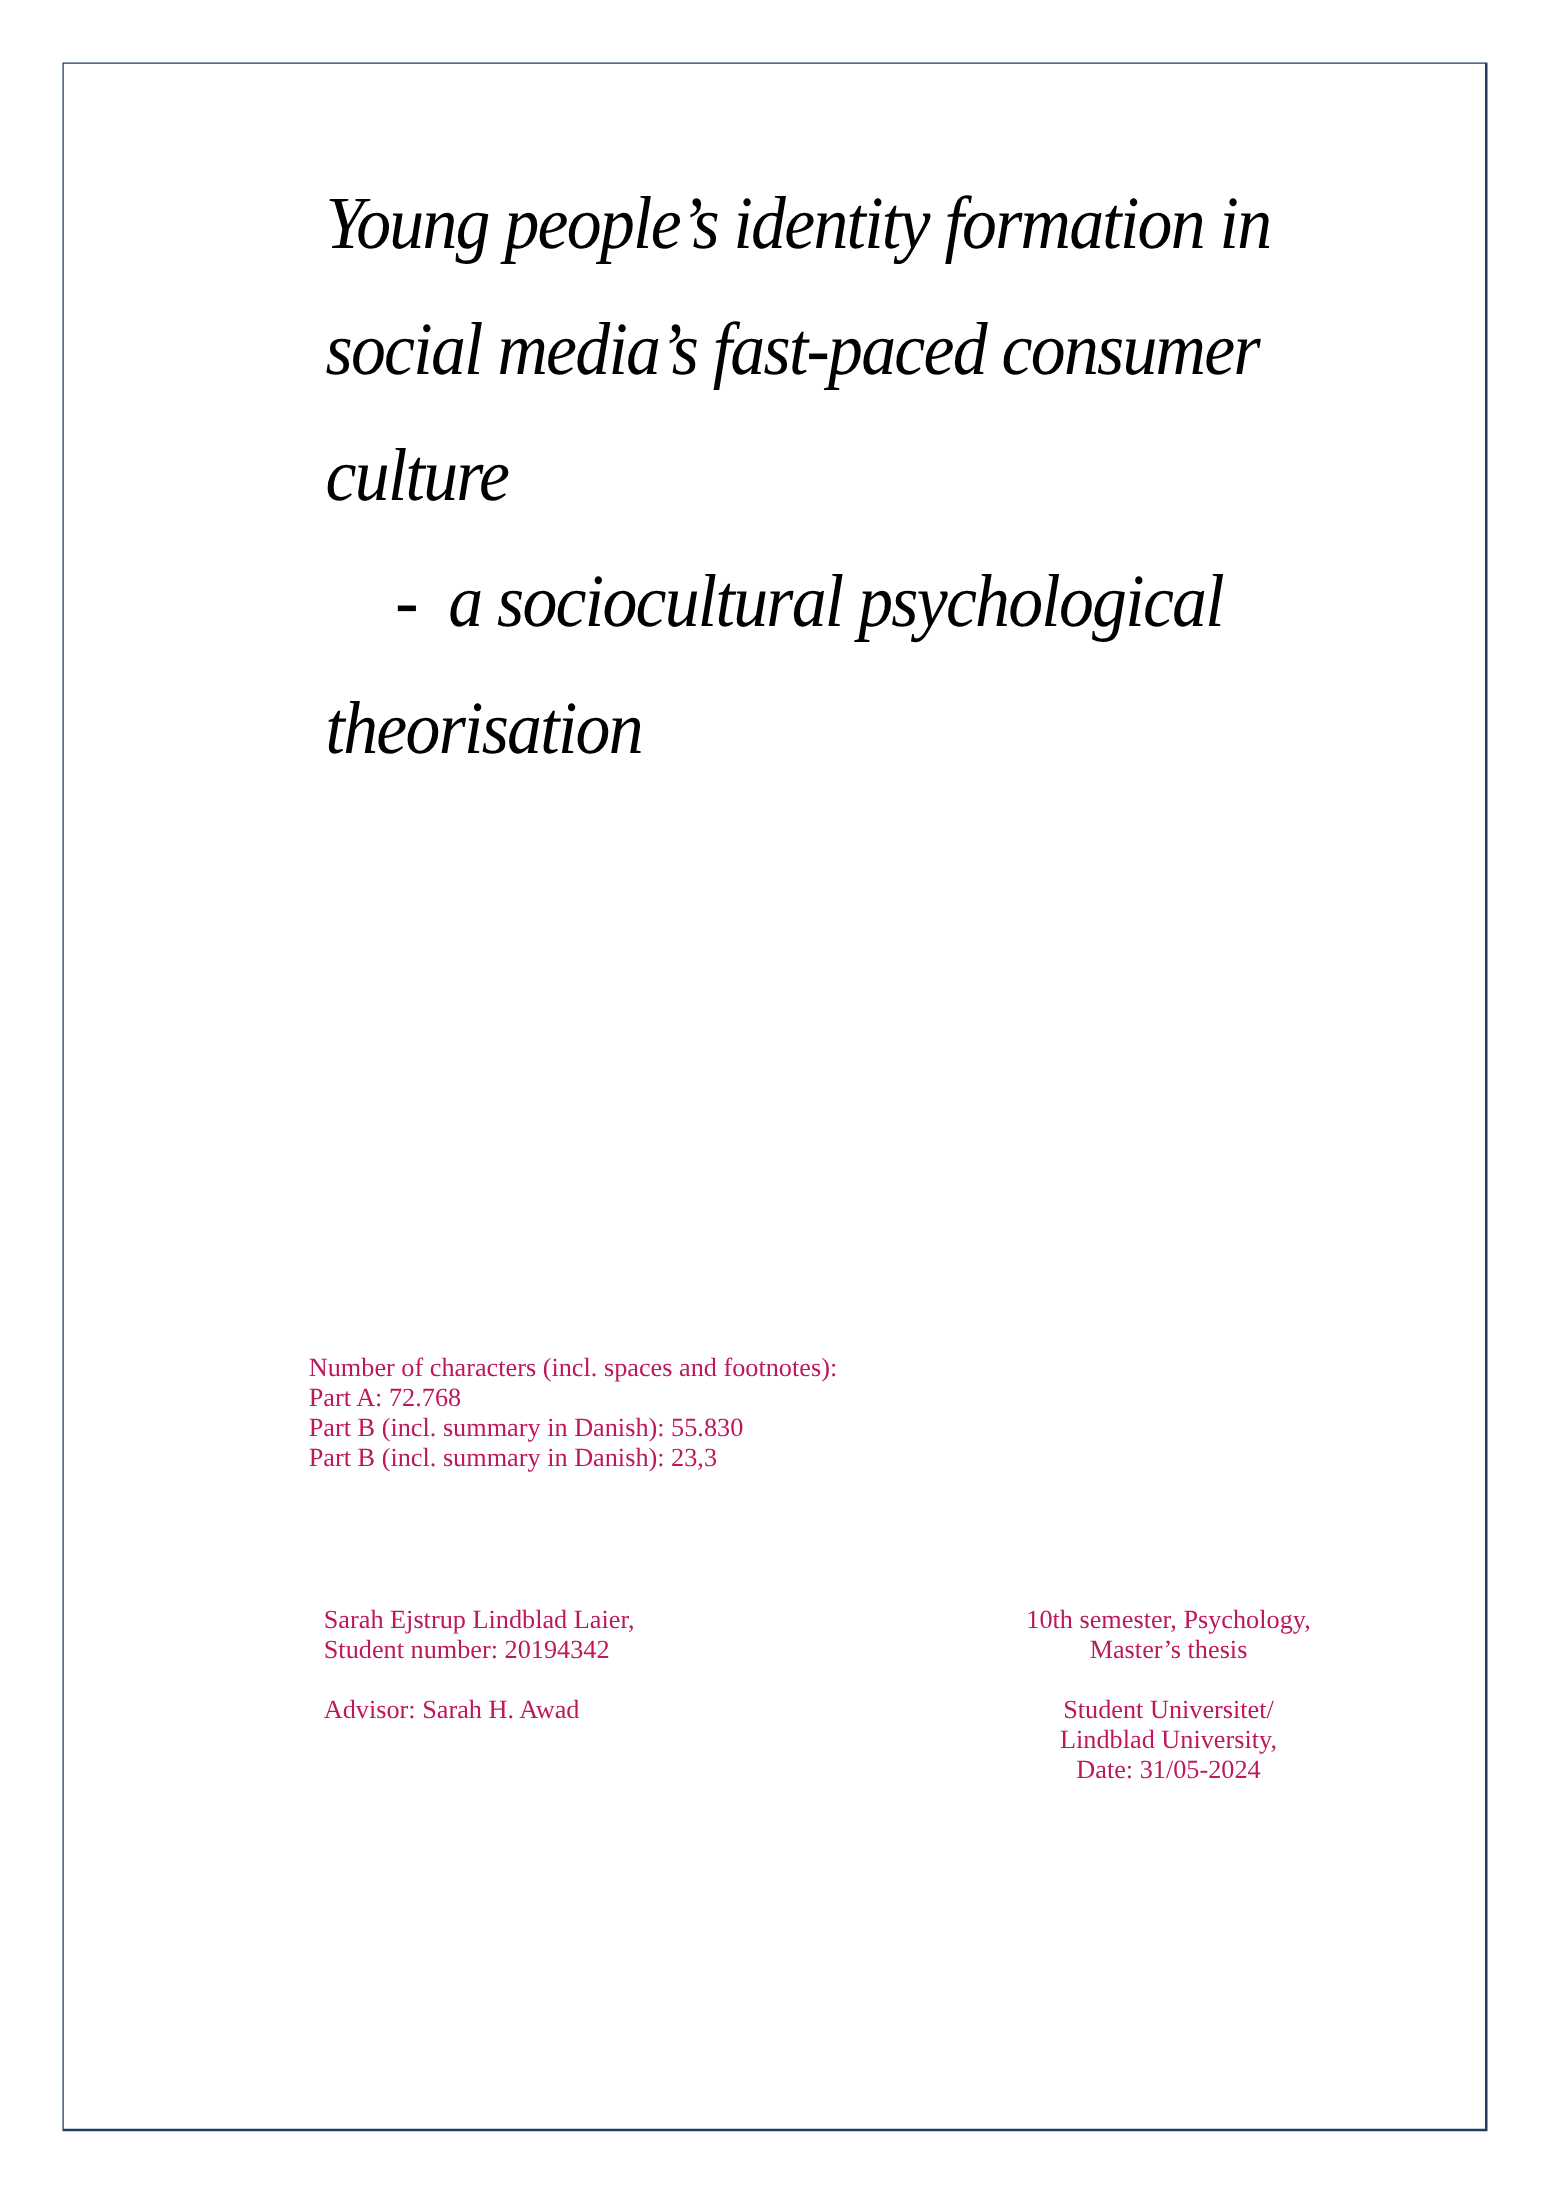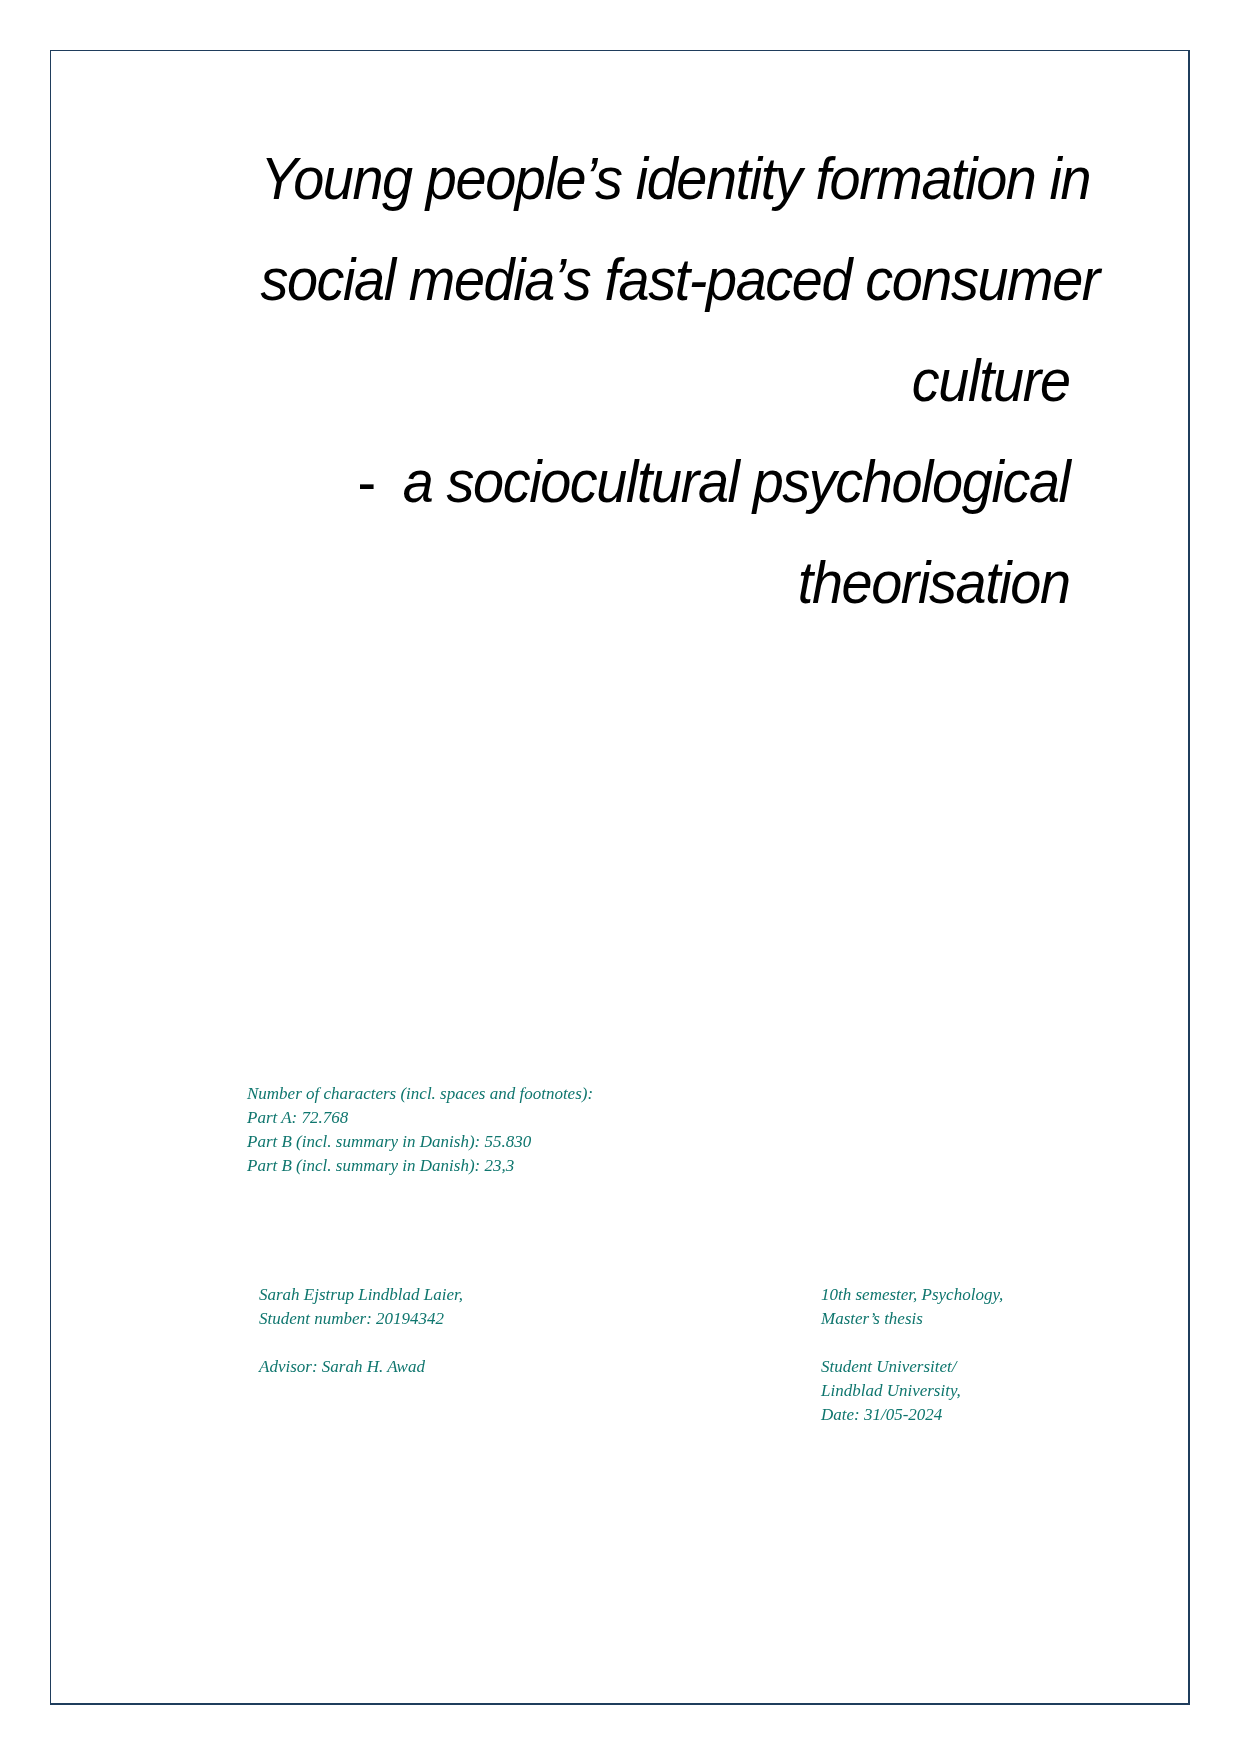--- a/index.html
+++ b/index.html
@@ -10,44 +10,43 @@
       width: 1137px; height: 1652px;
       border: 1px solid #1f3d5c;
       border-right-width: 2px;
       border-bottom-width: 2px;
       box-sizing: content-box;
     }
     .title {
       position: absolute;
       left: 230px; top: 128px;
       width: 870px;
-      text-align: right;
-      font-family: Liberation Sans, sans-serif;
+      text-align: left;
+      font-family: Liberation Serif, serif;
       font-style: italic;
       font-size: 60px;
       line-height: 101px;
       color: #000;
       letter-spacing: -1.5px;
     }
     .title .line { display: block; white-space: nowrap; transform: scaleX(0.93); }
     .title .dash { font-style: normal; }
     .title .subline { padding-left: 60px; }
     .info {
       position: absolute;
       left: 247px;
       font-family: "Liberation Serif", serif;
-      font-size: 17px;
+      font-size: 21px;
       line-height: 24px;
-      color: #0f766e;
-      font-style: italic;
+      color: #be185d;
     }
     .info .row { display: block; white-space: nowrap; }
     .counts { top: 1082px; }
     .left-col { top: 1283px; left: 259px; }
-    .right-col { top: 1283px; left: 821px; }
+    .right-col { top: 1283px; left: 821px; text-align: center; }
     .gap { height: 24px; }
   </style>
 </head>
 <body>
 
 <div class="frame"></div>
 
 <div class="title">
   <span class="line">Young people’s identity formation in</span>
   <span class="line">social media’s fast-paced consumer</span>

